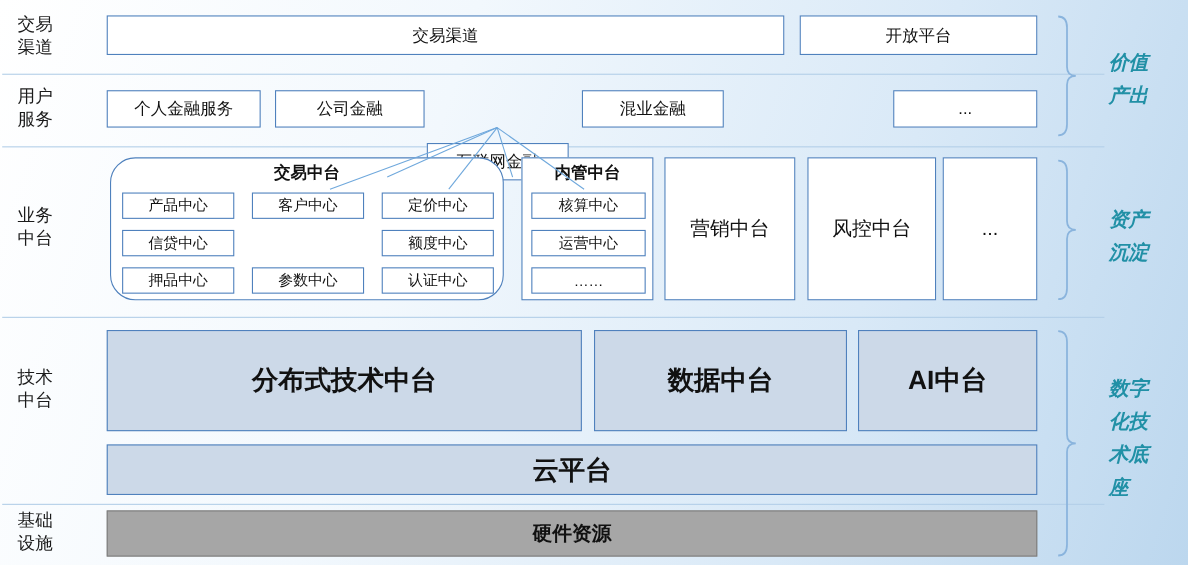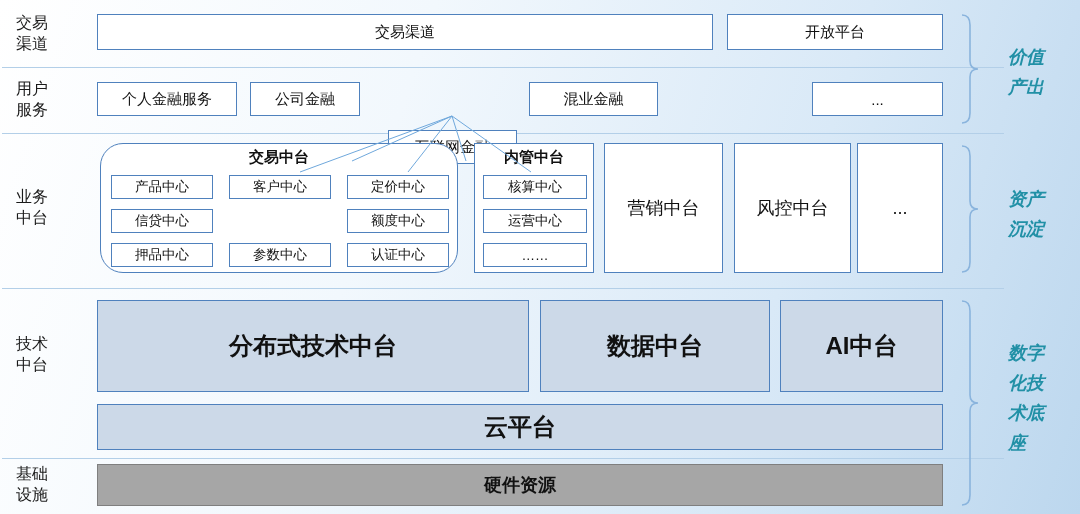--- a/index.html
+++ b/index.html
@@ -45,21 +45,21 @@
   <div class="left-label" style="top:12px;">交易渠道</div>
   <div class="left-label" style="top:78px;">用户服务</div>
   <div class="left-label" style="top:186px;">业务中台</div>
   <div class="left-label" style="top:333px;">技术中台</div>
   <div class="left-label" style="top:463px;">基础设施</div>
 
   <div class="box" style="left:97px;top:14px;width:616px;height:36px;">交易渠道</div>
   <div class="box" style="left:727px;top:14px;width:216px;height:36px;">开放平台</div>
 
   <div class="box" style="left:97px;top:82px;width:140px;height:34px;">个人金融服务</div>
-  <div class="box" style="left:250px;top:82px;width:110px;height:34px;">公司金融</div>
+  <div class="box" style="left:250px;top:82px;width:136px;height:34px;">公司金融</div>
   <div class="box" style="left:388px;top:82px;width:129px;height:34px;margin-top:48px;">互联网金融</div>
   <div class="box" style="left:529px;top:82px;width:129px;height:34px;">混业金融</div>
   <div class="box" style="left:812px;top:82px;width:131px;height:34px;">...</div>
 
   <div class="box group" style="left:100px;top:143px;width:358px;height:130px;border-radius:23px;">
     <div class="group-title">交易中台</div>
     <div class="box center" style="left:10px;top:31px;width:102px;height:24px;">产品中心</div>
     <div class="box center" style="left:128px;top:31px;width:102px;height:24px;">客户中心</div>
     <div class="box center" style="left:246px;top:31px;width:102px;height:24px;">定价中心</div>
     <div class="box center" style="left:10px;top:65px;width:102px;height:24px;">信贷中心</div>

